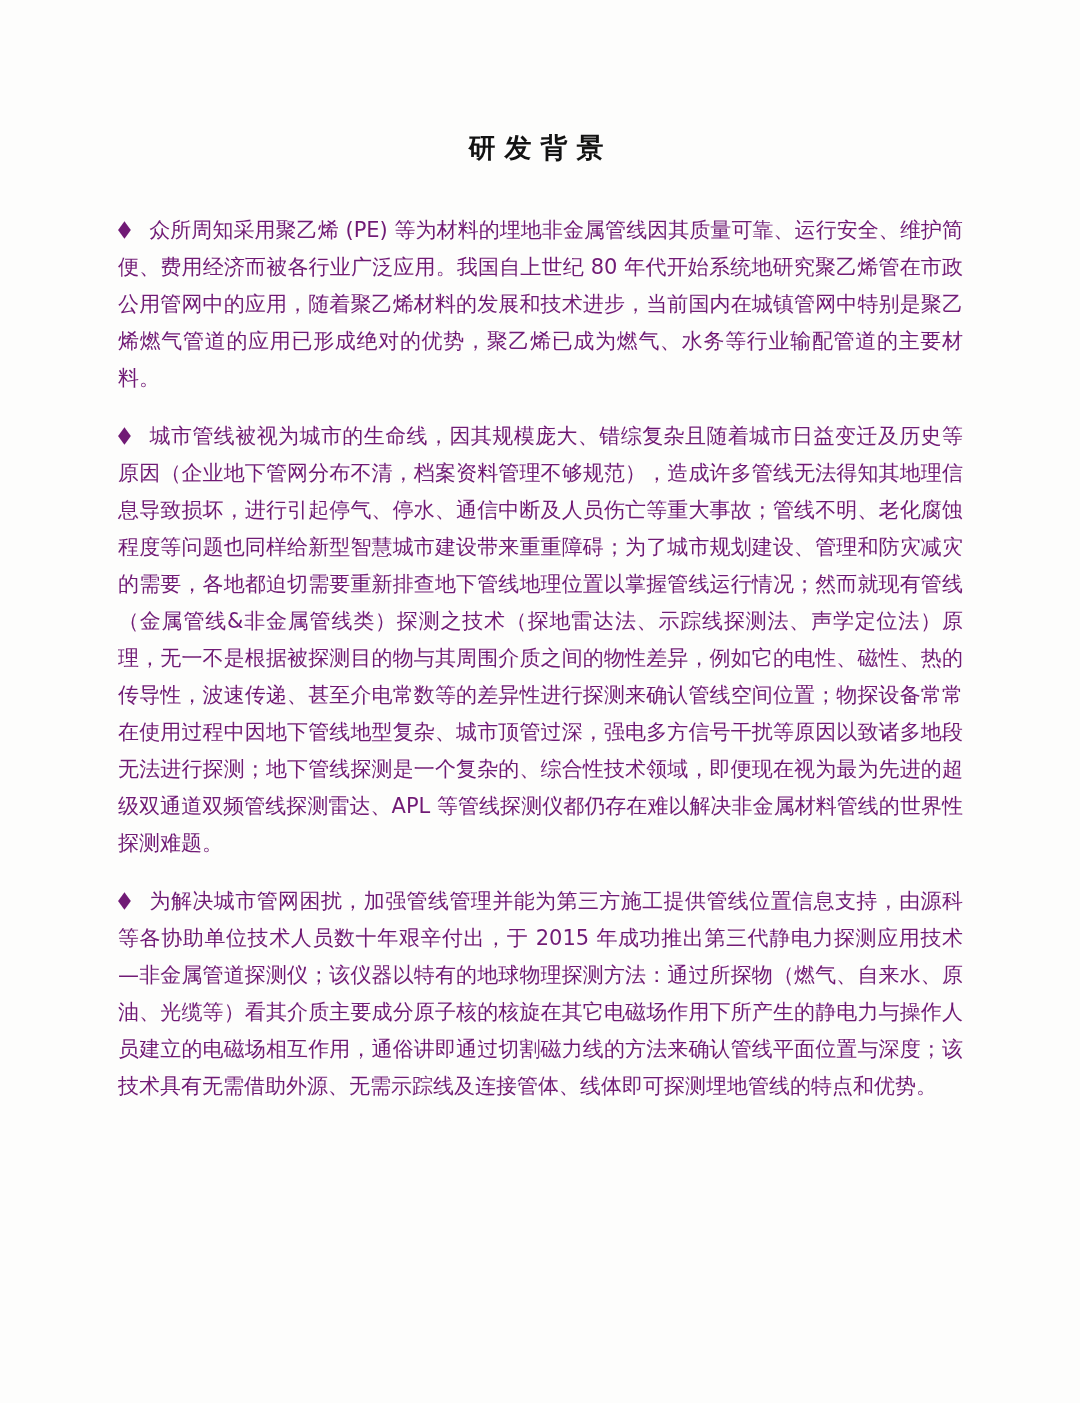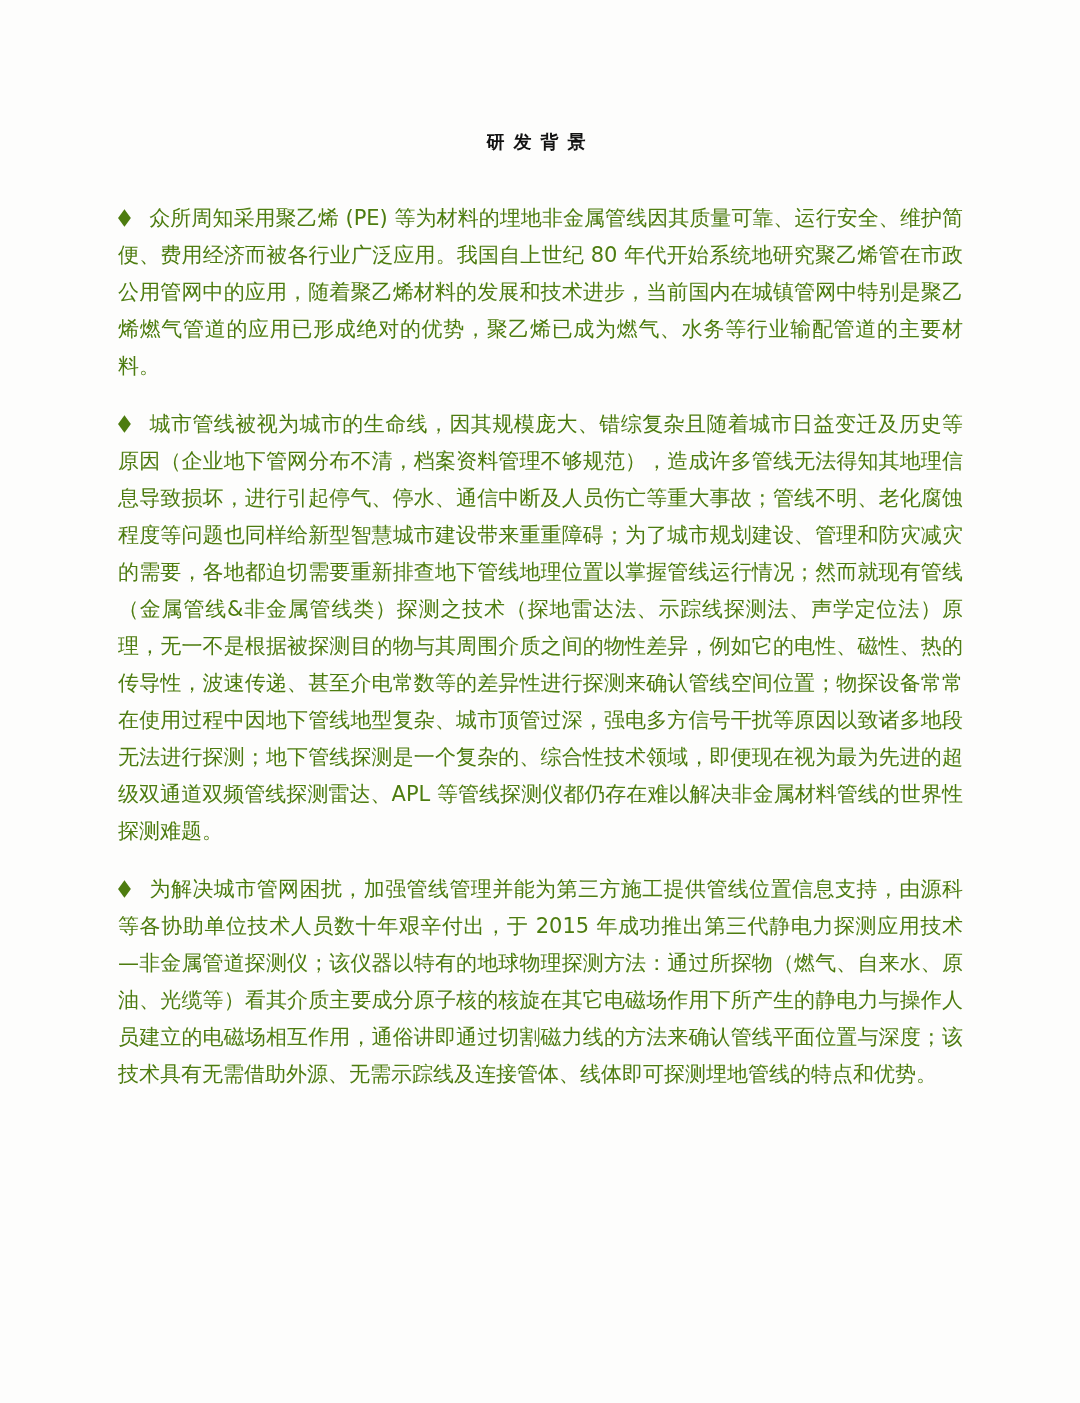--- a/index.html
+++ b/index.html
@@ -16,32 +16,32 @@
     background: #fdfdfc;
     color: #1b1b1b;
     overflow: hidden;
   }
   .content {
     padding: 130px 117px 0 118px;
   }
   .doc-title {
     margin: 0 0 46px 0;
     text-align: center;
-    font-size: 18px;
+    font-size: 27px;
     font-weight: 700;
     letter-spacing: 9px;
     color: #121212;
   }
   .para {
     margin: 0 0 21px 0;
     font-size: 21px;
     line-height: 37px;
     text-align: justify;
     text-align-last: left;
-    color: #4d7c0f;
+    color: #701a75;
   }
   .bullet {
     display: inline-block;
     margin-right: 15px;
     font-size: 21px;
     transform: scaleX(0.8) scaleY(1.1);
     transform-origin: left bottom;
   }
 </style>
 </head>

